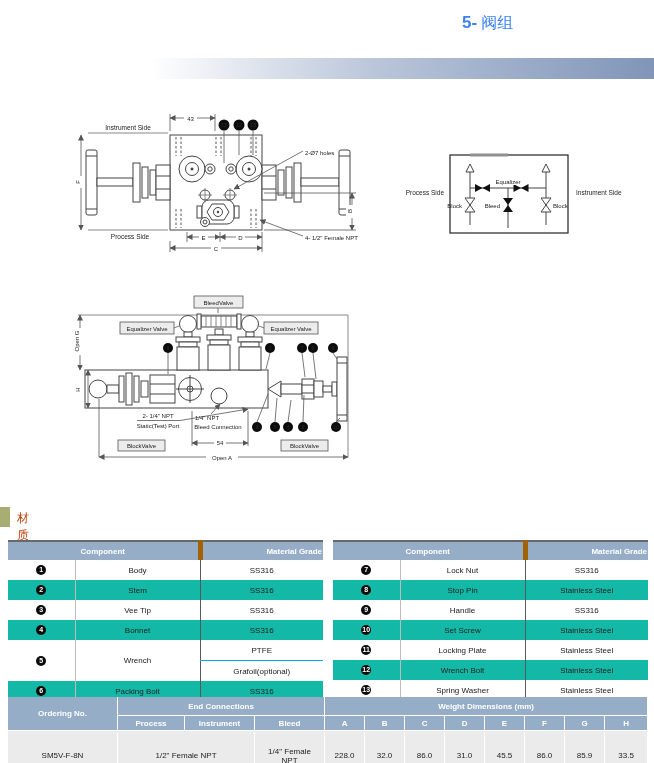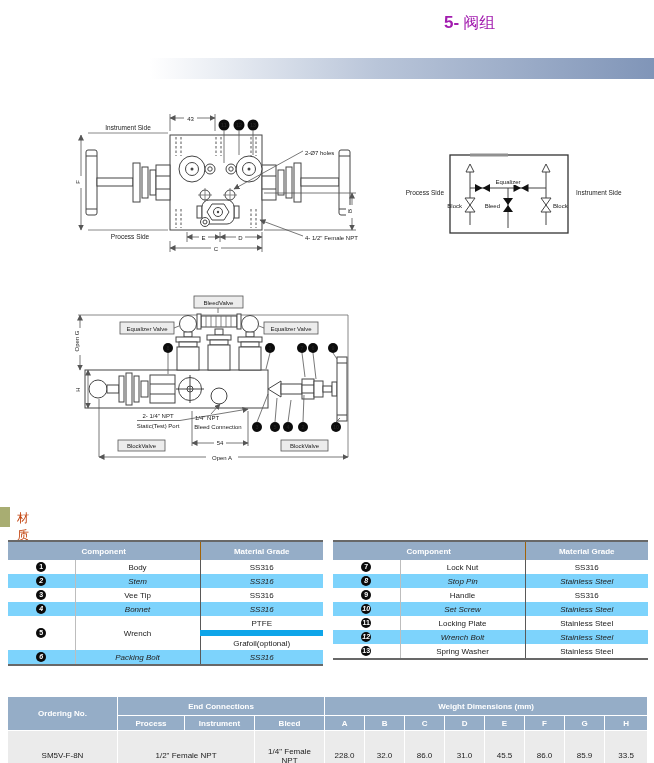--- a/index.html
+++ b/index.html
@@ -1,19 +1,19 @@
 <!DOCTYPE html>
 <html><head>
 <meta charset="utf-8">
 <style>
   html,body{margin:0;padding:0;background:#fff;}
   .page{position:relative;width:654px;height:763px;background:#fff;overflow:hidden;
         font-family:"Liberation Sans",sans-serif;}
   
-  .title{position:absolute;top:13px;left:444px;color:#a21caf;white-space:nowrap;}
+  .title{position:absolute;top:13px;left:462px;color:#3b82f6;white-space:nowrap;}
   .title .num{font-weight:bold;font-size:17px;font-family:"Liberation Sans",sans-serif;}
   .title .txt{font-size:16px;font-family:"Liberation Serif",serif;margin-left:4px;}
   .section{position:absolute;top:57px;left:0;width:654px;height:22px;}
   .section .bar{position:absolute;left:150px;top:1px;width:504px;height:21px;
     background:linear-gradient(to right,#ffffff 0%,#b9c5d9 45%,#8095b8 100%);}
   .section .lbl{position:absolute;left:5px;top:3px;font-size:12px;color:#5f6d99;
     letter-spacing:2px;font-family:"Liberation Serif",serif;}
   
   .drawings{position:absolute;top:85px;left:0;}
   .dl{stroke:#454545;stroke-width:1;fill:none;}
@@ -30,26 +30,26 @@
   
   .mat-heading{position:absolute;top:507px;left:0;height:22px;}
   .mat-heading .bullet{position:absolute;left:0;top:0;width:10px;height:20px;background:#a8ad72;}
   .mat-heading .mtxt{position:absolute;left:17px;top:3px;font-size:12px;color:#c2410c;
     letter-spacing:3px;font-family:Liberation Serif, serif;}
   .mat-table{position:absolute;top:540px;border-collapse:collapse;table-layout:fixed;
     width:315px;font-size:8px;color:#222;
     border-top:2px solid #686868;border-bottom:2px solid #686868;}
   #mat-left{left:8px;} #mat-right{left:333px;}
   .mat-table th{background:#95adc7;color:#fff;height:16px;font-size:8px;font-weight:bold;text-align:center;}
-  .mat-table th.mg{border-left:1px solid #a16207;}
-  .mat-table td{height:14px;text-align:center;padding:0;}
-  .mat-table tr.g{background:#7dd3fc;font-style:italic;}
+  .mat-table th.mg{border-left:5px solid #a16207;text-align:right;}
+  .mat-table td{height:20px;text-align:center;padding:0;}
+  .mat-table tr.g{background:#14b8a6;}
   .mat-table td.name{border-left:1px solid #bdbdbd;}
   .mat-table td.mat{border-left:1px solid #595959;}
-  .mat-table td.split{border-bottom:6px solid #0ea5e9;}
+  .mat-table td.split{border-bottom:1px solid #0ea5e9;}
   .cnum{display:inline-block;width:10px;height:10px;border-radius:50%;background:#0b0b0b;
     color:#fff;font-size:7px;line-height:10px;font-weight:bold;text-align:center;vertical-align:middle;}
   
   .order-table{position:absolute;top:697px;left:8px;border-collapse:separate;border-spacing:0;
     table-layout:fixed;width:640px;font-size:8px;color:#222;}
   .order-table th{background:#95adc7;color:#fff;font-weight:bold;text-align:center;
     border-right:1px solid #fff;border-bottom:1px solid #fff;height:18px;padding:0;margin-top:13px;}
   .order-table tr.h2 th{height:14px;}
   .order-table td{background:#ebebeb;text-align:center;height:33px;border-right:1px solid #fff;padding:8px;}
   .footnote{position:absolute;top:752px;left:8px;font-size:7.5px;color:#222;}

